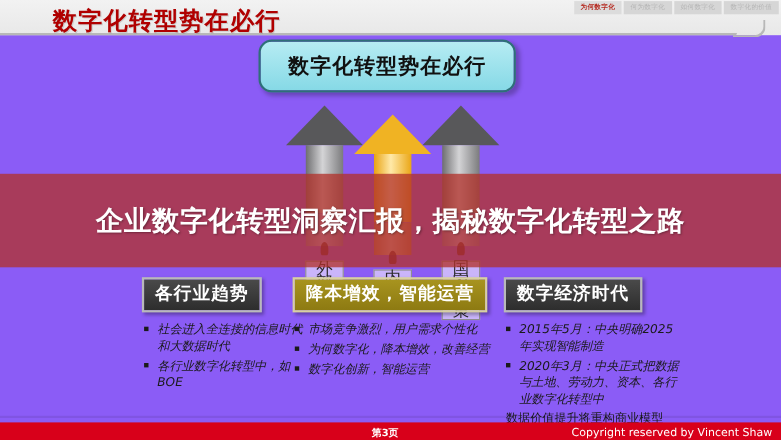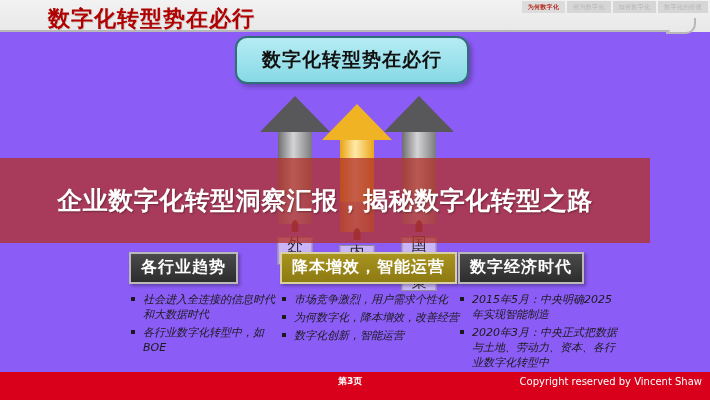--- a/index.html
+++ b/index.html
@@ -84,21 +84,21 @@
     font-size:15px;color:#2a2a2a;text-align:center;line-height:13px;
     white-space:pre-line;
   }
   .arrow-label .lbl-box{
     border:1px solid #8d8d8d;background:rgba(255,255,255,.55);
     padding:0 3px;display:inline-block;
   }
 
   
   .overlay{
-    position:absolute;left:0;top:158px;width:650px;height:85px;
+    position:absolute;left:0;top:158px;width:710px;height:85px;
     background:rgba(178,48,42,.76);
     display:flex;align-items:center;justify-content:center;
   }
   .overlay-title{
     width:620px;text-align:center;
     font-size:25px;font-weight:bold;color:#ffffff;line-height:34px;
     letter-spacing:.5px;
     text-shadow:1px 1px 2px rgba(0,0,0,.35);
   }
 
@@ -123,21 +123,21 @@
   .bullets li:before{
     content:"";position:absolute;left:2px;top:5px;
     width:4px;height:4px;background:#1a1a1a;
   }
   .plain{
     margin:3px 0 0 2px;font-size:11px;line-height:15px;color:#1a1a1a;
   }
 
   
   .footer{
-    position:absolute;left:0;bottom:0;width:710px;height:28px;
+    position:absolute;left:0;bottom:0;width:710px;height:16px;
     background:#d8001a;
   }
   .footer .page{
     position:absolute;left:338px;top:3px;
     font-size:9px;color:#ffffff;font-weight:bold;
   }
   .footer .copy{
     position:absolute;right:8px;top:4px;
     font-size:10px;color:#ffffff;
   }
@@ -208,21 +208,21 @@
   <div class="cols">
 
     <div class="col" style="left:129px;width:150px;">
       <div class="col-hd hd-dark">各行业趋势</div>
       <ul class="bullets">
         <li>社会进入全连接的信息时代和大数据时代</li>
         <li>各行业数字化转型中，如BOE</li>
       </ul>
     </div>
 
-    <div class="col" style="left:280px;width:182px;">
+    <div class="col" style="left:266px;width:182px;">
       <div class="col-hd hd-gold">降本增效，智能运营</div>
       <ul class="bullets">
         <li>市场竞争激烈，用户需求个性化</li>
         <li>为何数字化，降本增效，改善经营</li>
         <li>数字化创新，智能运营</li>
       </ul>
     </div>
 
     <div class="col" style="left:458px;width:160px;">
       <div class="col-hd hd-dark">数字经济时代</div>

